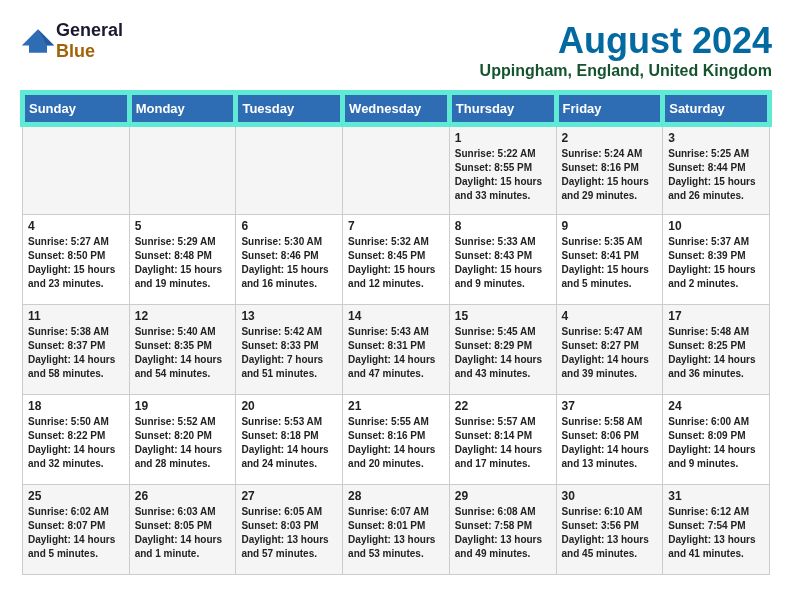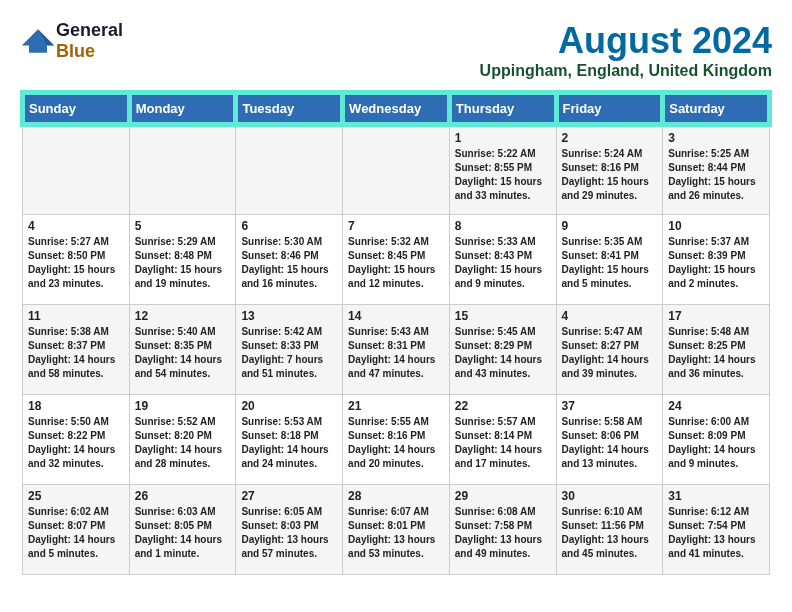--- a/index.html
+++ b/index.html
@@ -362,21 +362,21 @@
         <div class="cell-content">
           <span>Sunrise: 6:08 AM</span><br>
           <span>Sunset: 7:58 PM</span><br>
           <span>Daylight: 13 hours and 49 minutes.</span>
         </div>
         </td>
         <td>
           <span class="day-number">30</span>
         <div class="cell-content">
           <span>Sunrise: 6:10 AM</span><br>
-          <span>Sunset: 11:56 PM</span><br>
+          <span>Sunset: 3:56 PM</span><br>
           <span>Daylight: 13 hours and 45 minutes.</span>
         </div>
         </td>
         <td>
           <span class="day-number">31</span>
         <div class="cell-content">
           <span>Sunrise: 6:12 AM</span><br>
           <span>Sunset: 7:54 PM</span><br>
           <span>Daylight: 13 hours and 41 minutes.</span>
         </div>

